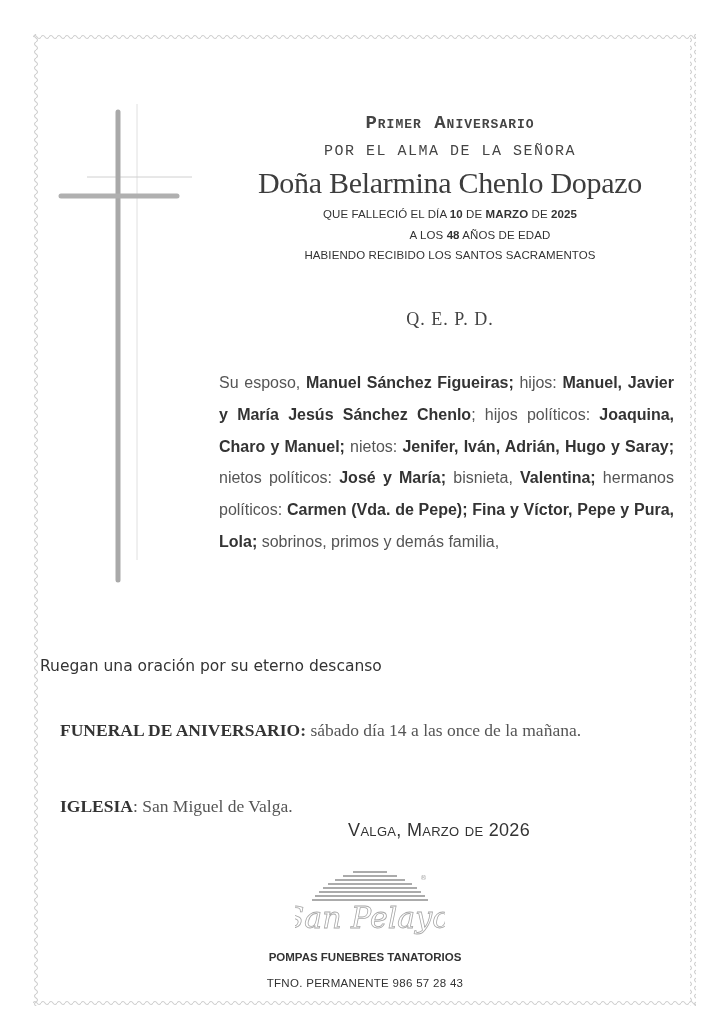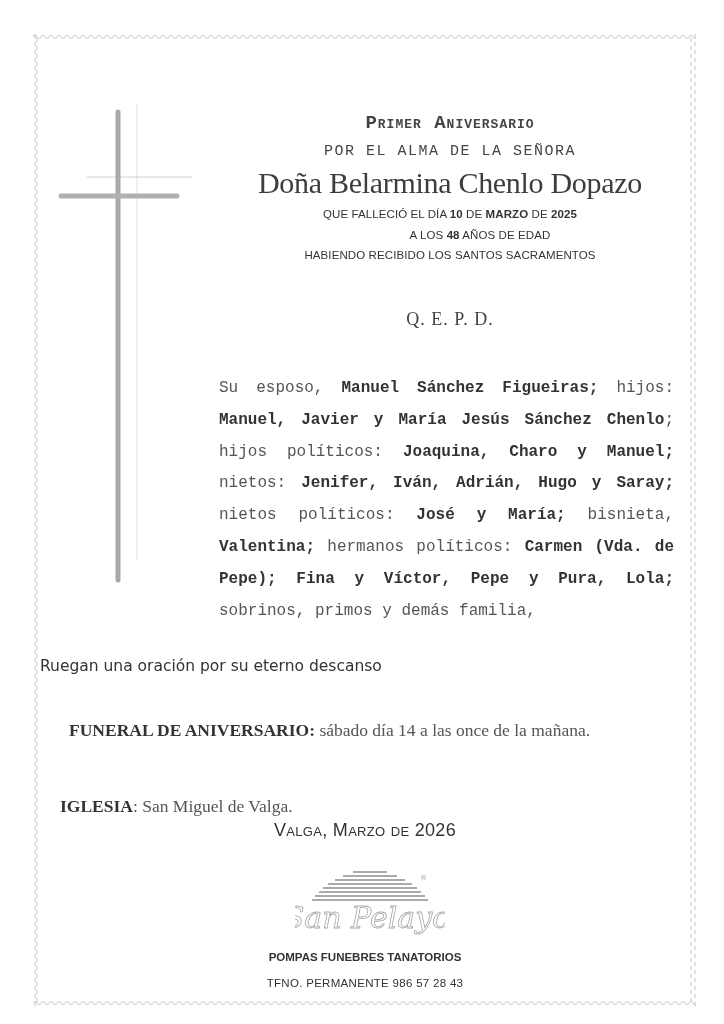--- a/index.html
+++ b/index.html
@@ -80,26 +80,25 @@
       font-family: "Liberation Serif", serif;
       font-size: 18px;
       color: #444;
       letter-spacing: 1px;
     }
     .family-text {
       position: absolute;
       left: 219px;
       top: 367px;
       width: 455px;
-      font-family: Liberation Mono, monospace;
+      font-family: Liberation Sans, sans-serif;
       font-size: 16px;
       line-height: 31.8px;
       text-align: justify;
       color: #555;
-      margin-top: 6px;
     }
     .family-text b {
       color: #333;
       font-weight: bold;
     }
     .prayer {
       position: absolute;
       left: 40px;
       top: 657px;
       width: 640px;
@@ -112,28 +111,28 @@
       position: absolute;
       left: 60px;
       font-family: "Liberation Serif", serif;
       font-size: 17.5px;
       color: #555;
     }
     .service-line b {
       color: #333;
       font-weight: bold;
     }
-    .funeral-line { top: 720px; margin-left: 9px; }
+    .funeral-line { top: 720px; }
     .church-line { top: 796px; }
     .place-date {
       position: absolute;
       left: 200px;
       top: 820px;
       width: 330px;
-      text-align: center;
+      text-align: right;
       font-family: "Liberation Sans", sans-serif;
       font-size: 18px;
       font-variant: small-caps;
       color: #333;
       letter-spacing: 0.3px;
     }
     .logo {
       position: absolute;
       left: 295px;
       top: 866px;

